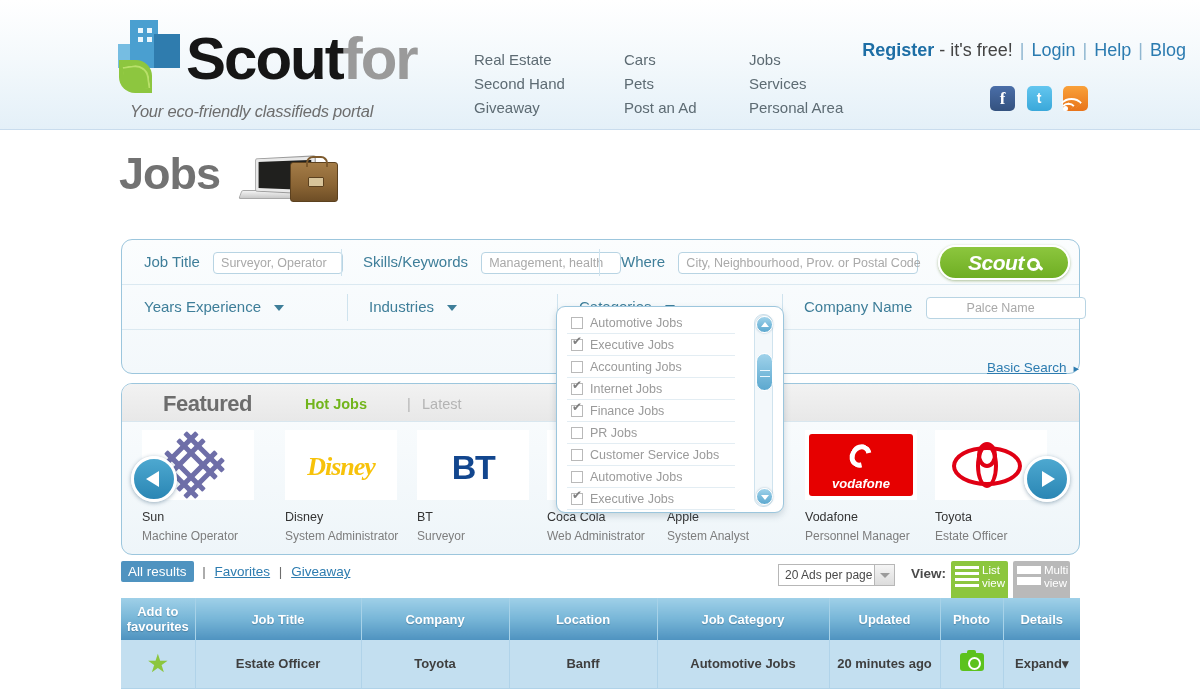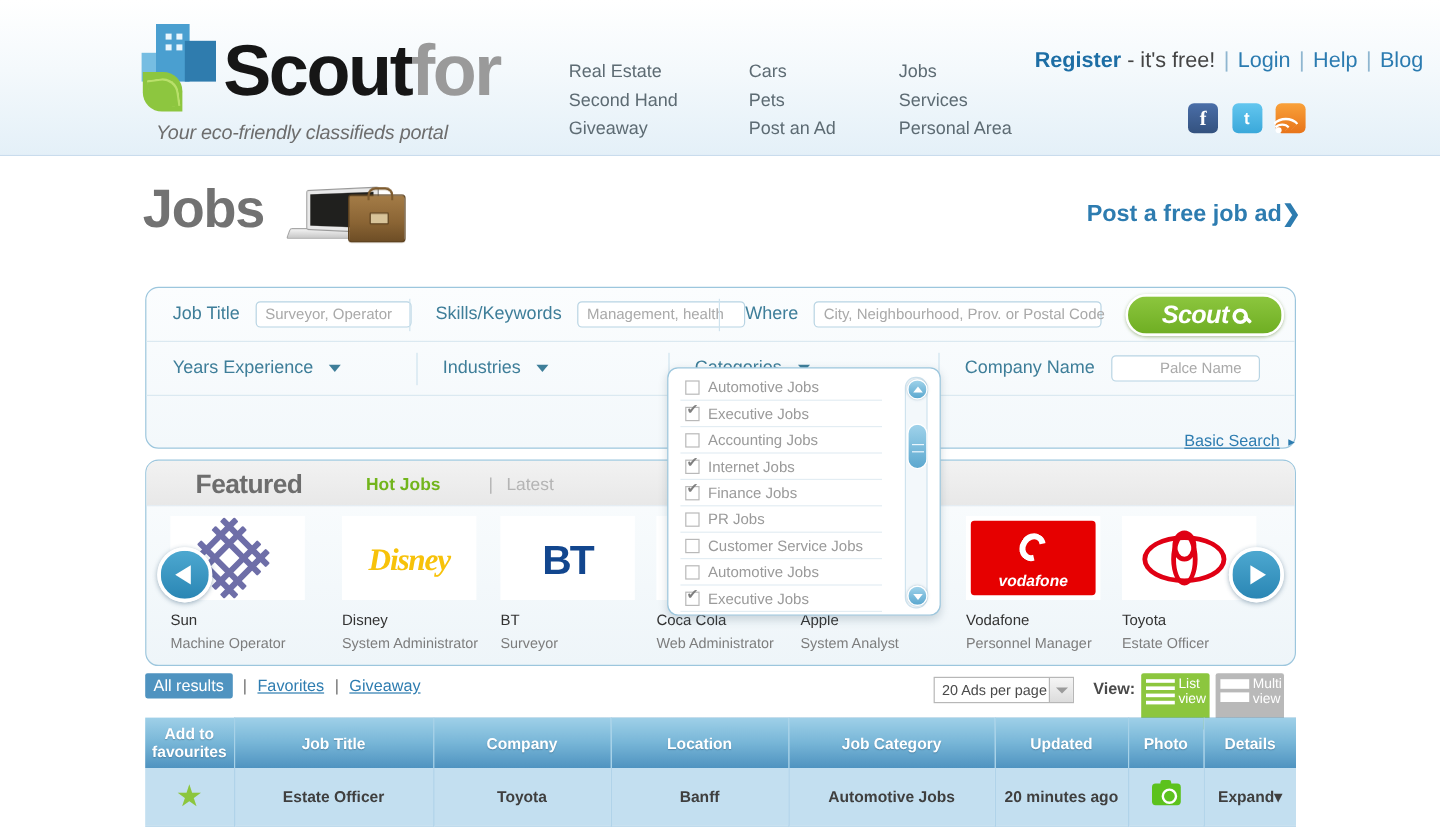--- a/index.html
+++ b/index.html
@@ -442,23 +442,20 @@
     </div>
   </div>
 
   <div class="titlebar">
     <div class="pagetitle">Jobs</div>
     <div class="titleicon">
       <div class="laptop-base"></div>
       <div class="laptop-scr"></div>
       <div class="case"></div>
     </div>
-    <div class="postad">
-      <span>Post a free job ad</span><span class="chev">❯</span>
-    </div>
   </div>
 
   <div class="searchpanel">
 
     <div class="srow">
       <div class="scell" style="left:0;">
         <span class="lbl">Job Title</span>
         <span class="sinput" style="width:130px;">Surveyor, Operator</span>
       </div>
       <div class="scell div" style="left:219px;">
@@ -482,21 +479,21 @@
       <div class="scell div" style="left:225px;">
         <span class="lbl">Industries</span>
         <span class="caret"></span>
       </div>
       <div class="scell div" style="left:435px;">
         <span class="lbl">Categories</span>
         <span class="caret"></span>
       </div>
       <div class="scell div" style="left:660px;">
         <span class="lbl">Company Name</span>
-        <span class="sinput" style="width:124px;padding-left:40px;">Palce Name</span>
+        <span class="sinput" style="width:160px;padding-left:40px;">Palce Name</span>
       </div>
     </div>
 
   </div>
 
   <div class="basicsearch">
     <u>Basic Search</u><span class="ch">▸</span>
   </div>
 
   <div class="featured">

